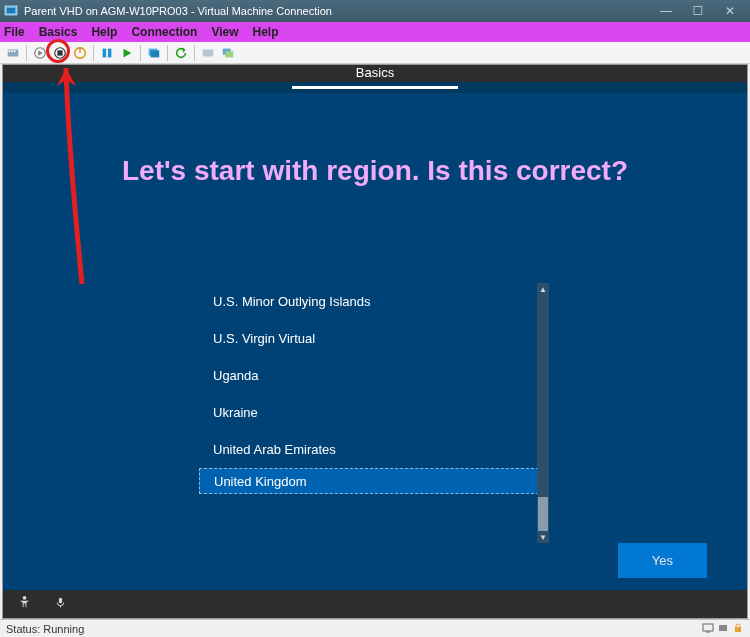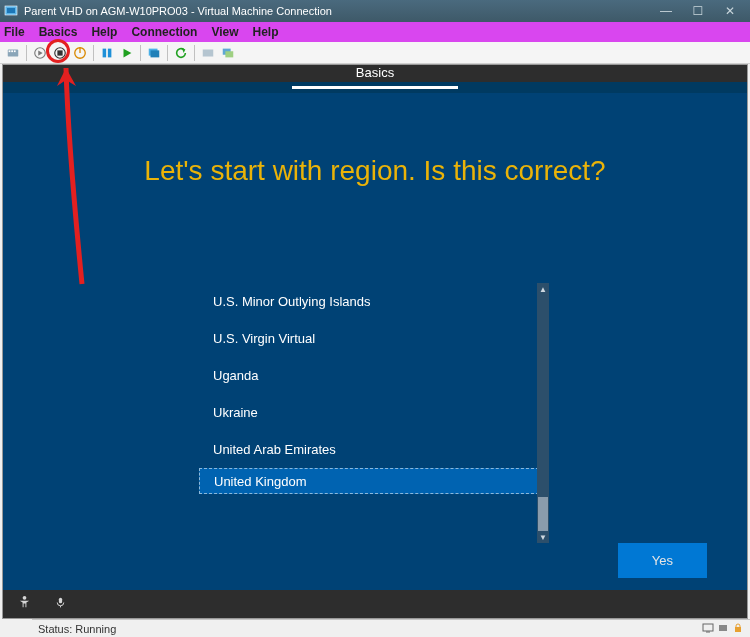--- a/index.html
+++ b/index.html
@@ -88,23 +88,23 @@
       font-size: 13px;
       padding: 6px 64px;
       border-bottom: 3px solid #fff;
     }
     .oobe-body {
       position: absolute;
       top: 28px; left: 0; right: 0; bottom: 28px;
       background: #004275;
     }
     .oobe-heading {
-      color: #eab308;
+      color: #f0abfc;
       font-size: 28px;
-      font-weight: 400;
+      font-weight: 700;
       text-align: center;
       margin-top: 62px;
       padding: 0 40px;
     }
     .region-list-wrap {
       position: absolute;
       left: 196px;
       top: 190px;
       width: 350px;
       height: 260px;
@@ -177,21 +177,20 @@
       position: absolute;
       left: 0; right: 0; bottom: 0;
       height: 18px;
       background: #f0f0f0;
       border-top: 1px solid #c5c5c5;
       font-size: 11px;
       display: flex;
       align-items: center;
       padding: 0 6px;
       color: #333;
-      margin-left: 32px;
     }
     .status-right {
       margin-left: auto;
       display: flex;
       gap: 3px;
       align-items: center;
     }
     .highlight-circle {
       position: absolute;
       border: 3px solid #e32020;

